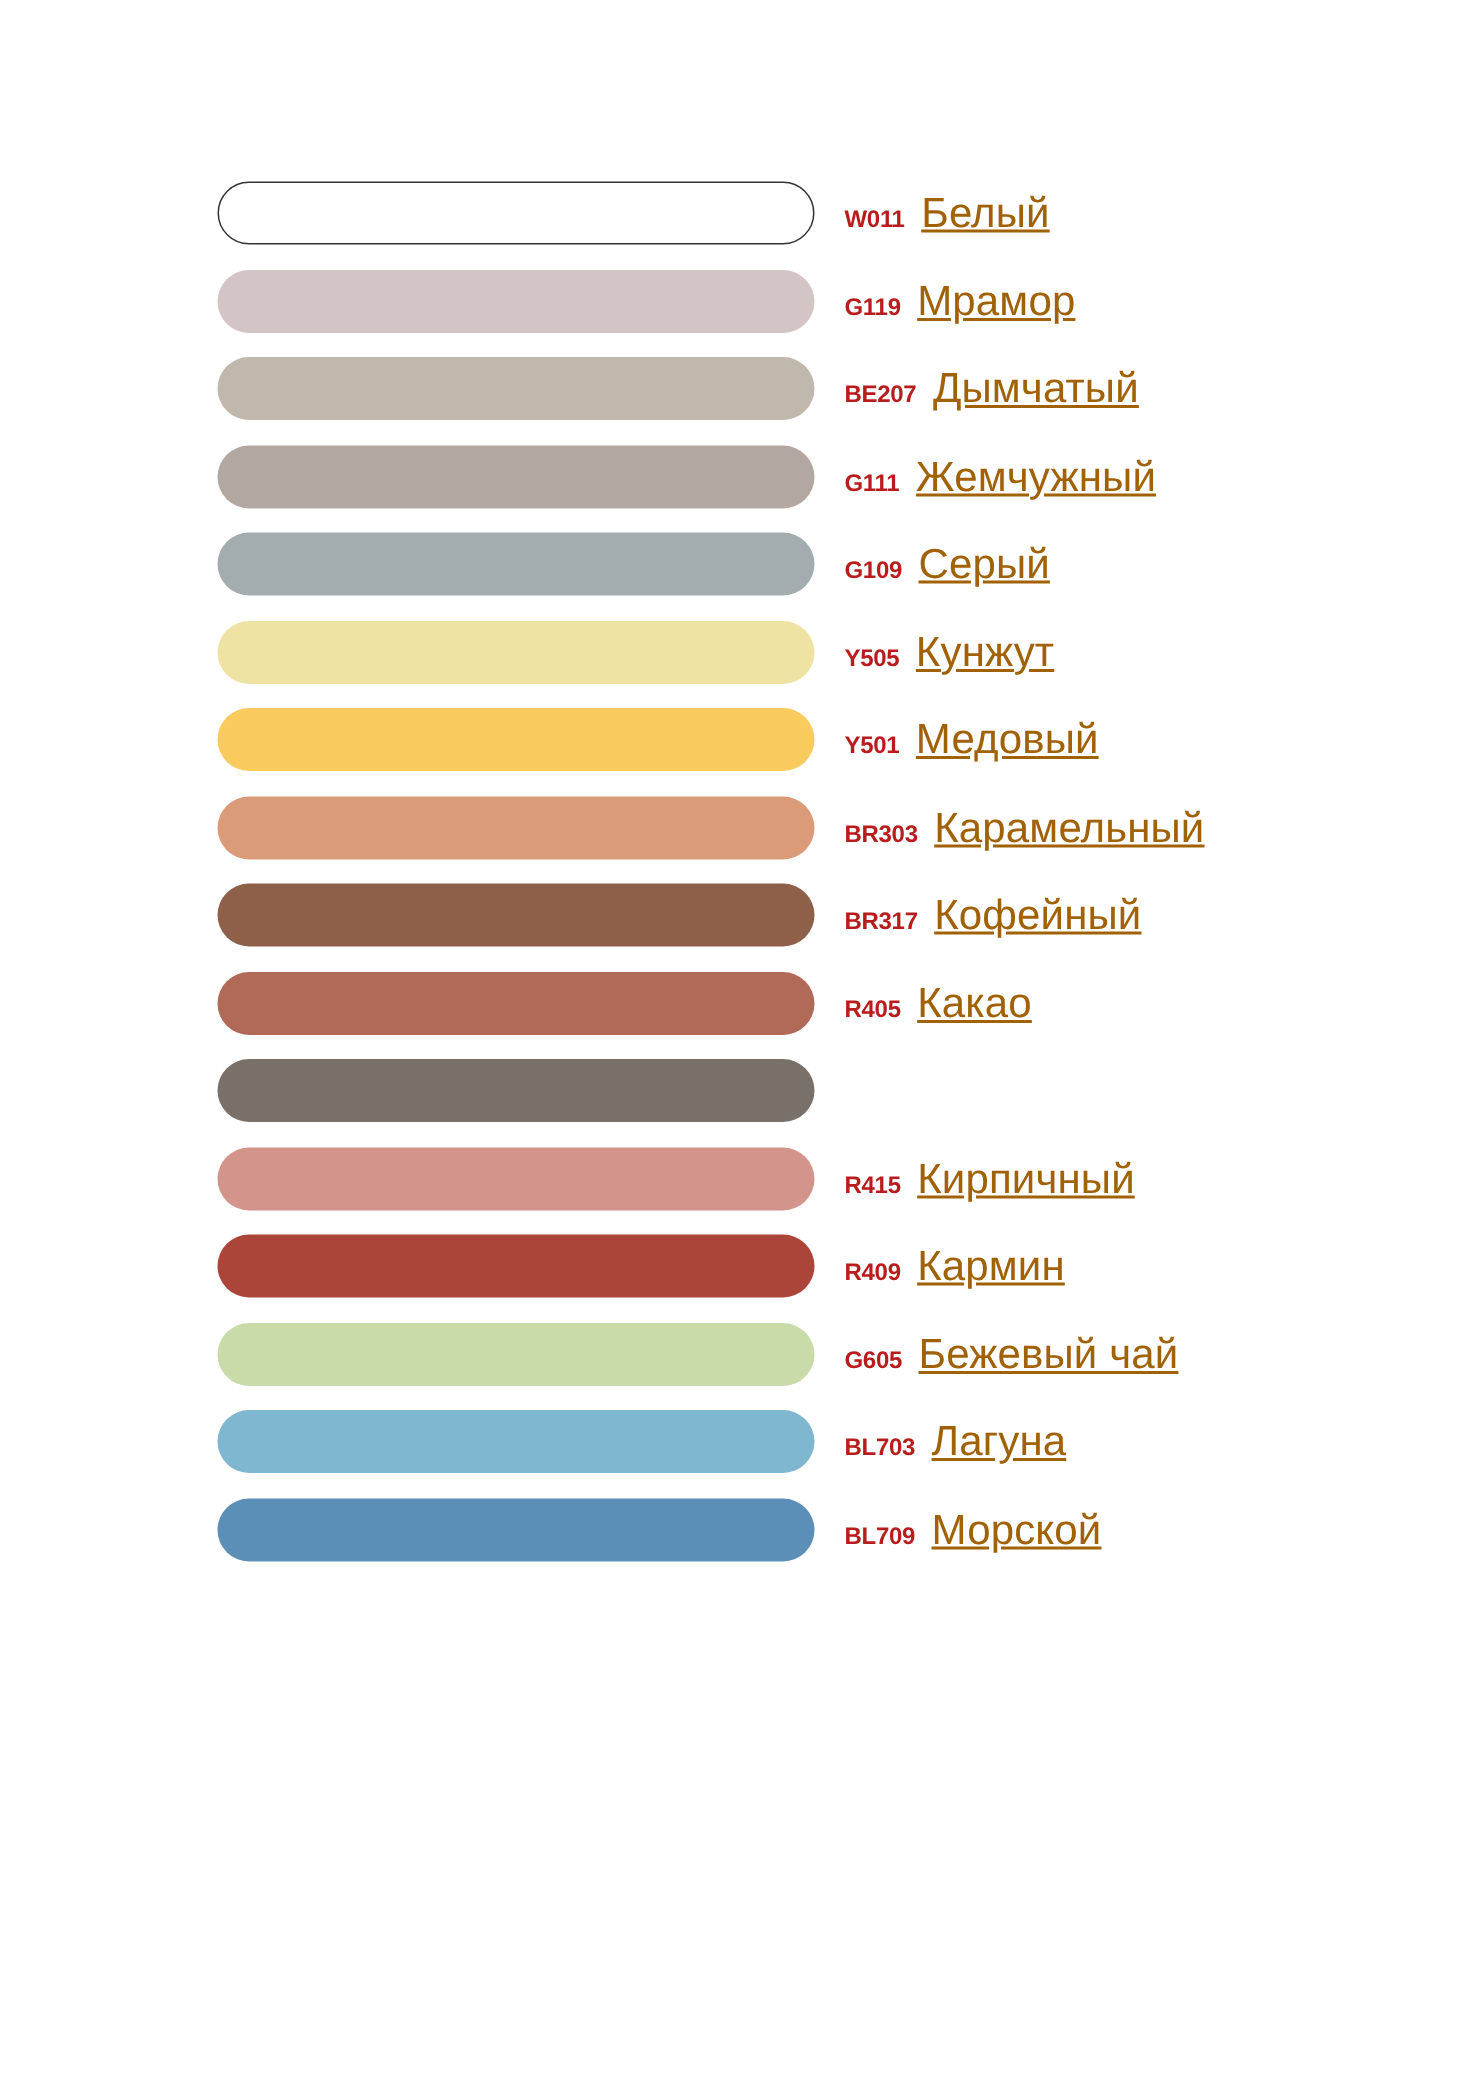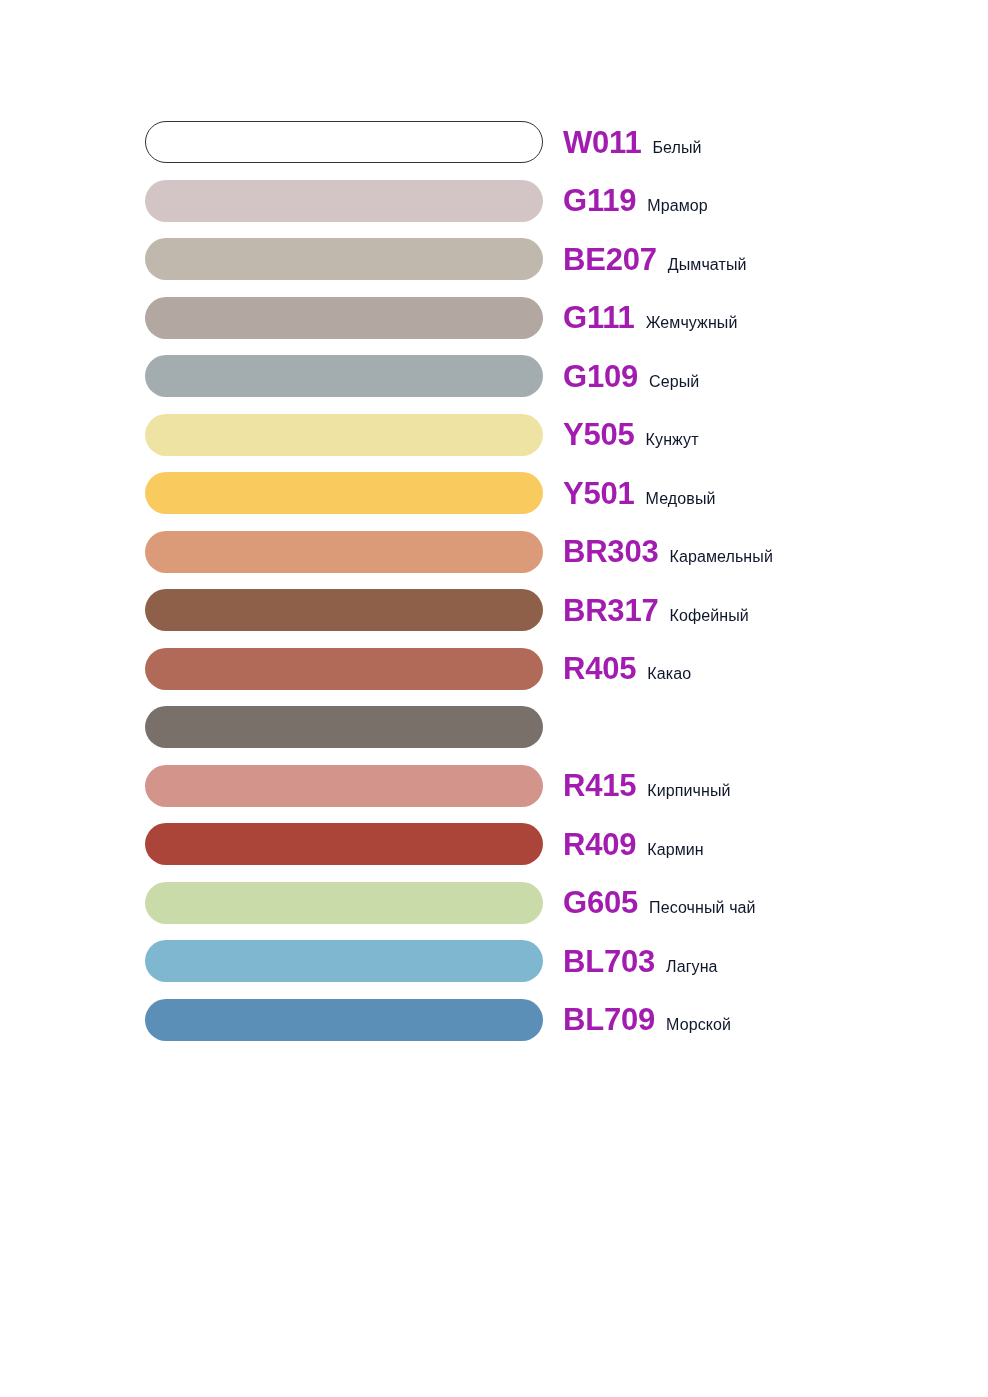--- a/index.html
+++ b/index.html
@@ -55,32 +55,33 @@
   .swatch-label {
     margin-left: 20px;
     white-space: nowrap;
     color: #1d1d1f;
     display: flex;
     align-items: baseline;
     line-height: 1;
   }
 
   .swatch-code {
-    font-size: 31px;
+    font-size: 16px;
     font-weight: 700;
     letter-spacing: -0.2px;
-    color: #a21caf;
+    color: #b91c1c;
   }
 
   .swatch-name {
-    font-size: 16px;
+    font-size: 28px;
     font-weight: 400;
     letter-spacing: 0.1px;
-    color: #0f172a;
+    color: #a16207;
     margin-left: 11px;
+    text-decoration: underline;
   }
 </style>
 </head>
 <body>
 
 <div id="palette-sheet">
   <div id="swatch-list">
       <div class="swatch-row">
         <div class="swatch-chip outlined" style="background: rgb(255, 255, 255);"></div>
         <div class="swatch-label">
@@ -165,21 +166,21 @@
         <div class="swatch-chip" style="background: rgb(171, 69, 57);"></div>
         <div class="swatch-label">
           <span class="swatch-code">R409</span>
           <span class="swatch-name">Кармин</span>
         </div>
       </div>
       <div class="swatch-row">
         <div class="swatch-chip" style="background: rgb(202, 219, 170);"></div>
         <div class="swatch-label">
           <span class="swatch-code">G605</span>
-          <span class="swatch-name">Песочный чай</span>
+          <span class="swatch-name">Бежевый чай</span>
         </div>
       </div>
       <div class="swatch-row">
         <div class="swatch-chip" style="background: rgb(127, 182, 208);"></div>
         <div class="swatch-label">
           <span class="swatch-code">BL703</span>
           <span class="swatch-name">Лагуна</span>
         </div>
       </div>
       <div class="swatch-row">

